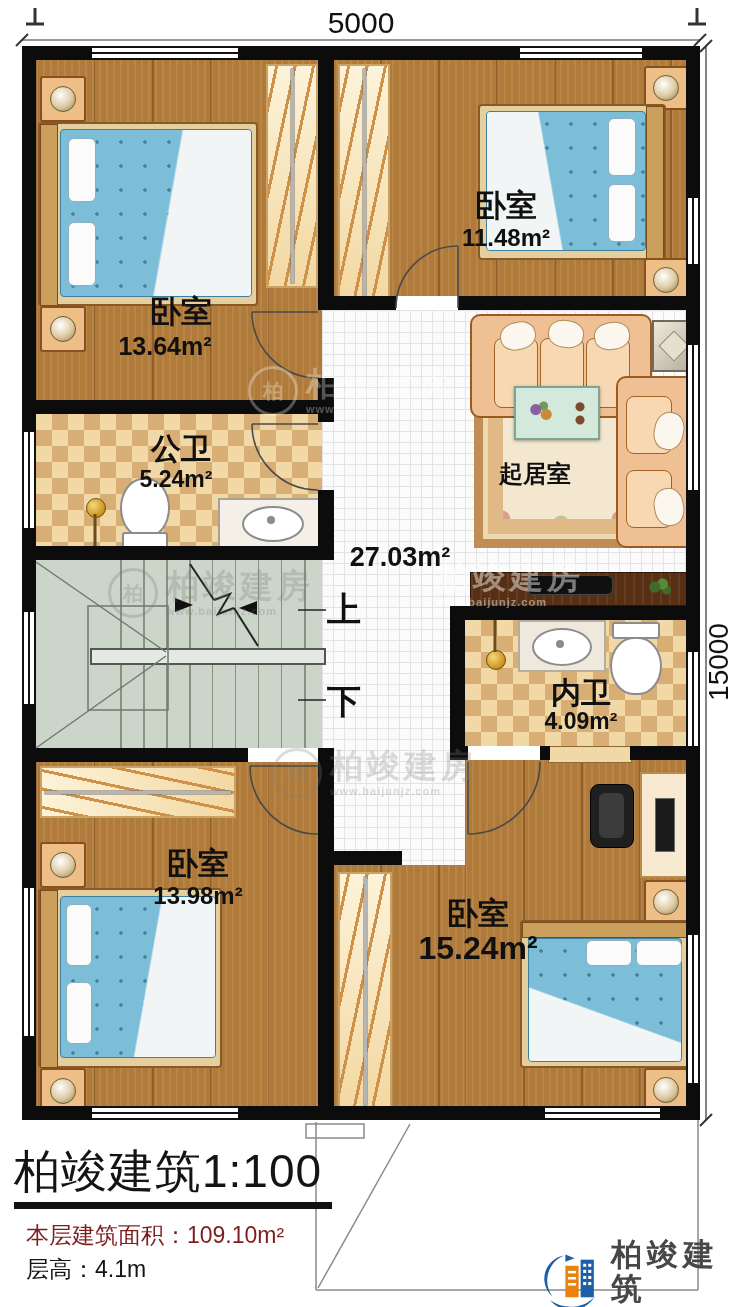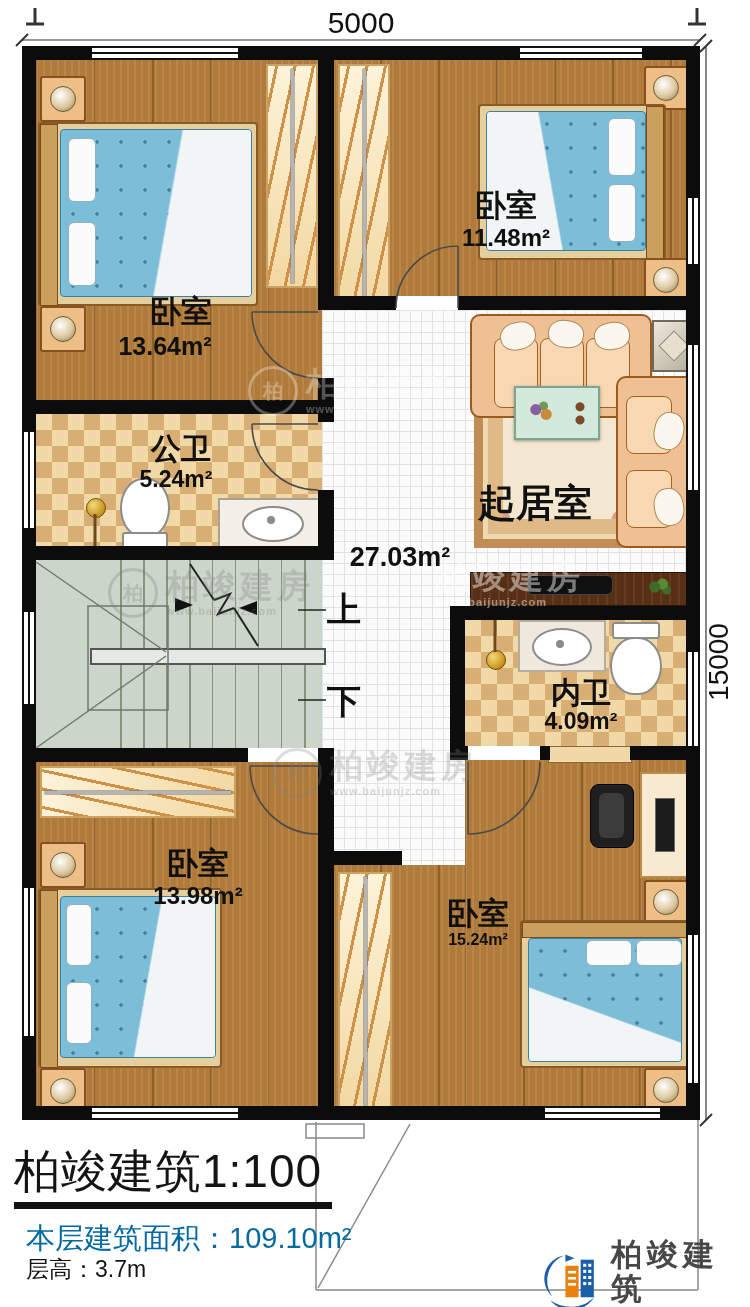--- a/index.html
+++ b/index.html
@@ -289,45 +289,45 @@
 
 <div class="lbl" style="left:181px;top:296px;font-size:31px">卧室</div>
 <div class="lbl" style="left:165px;top:334px;font-size:25px">13.64m²</div>
 
 <div class="lbl" style="left:506px;top:190px;font-size:31px">卧室</div>
 <div class="lbl" style="left:506px;top:226px;font-size:24px">11.48m²</div>
 
 <div class="lbl" style="left:181px;top:434px;font-size:30px">公卫</div>
 <div class="lbl" style="left:176px;top:468px;font-size:23px">5.24m²</div>
 
-<div class="lbl" style="left:535px;top:484px;font-size:38px">起居室</div>
+<div class="lbl" style="left:535px;top:462px;font-size:24px">起居室</div>
 <div class="lbl" style="left:400px;top:544px;font-size:27px">27.03m²</div>
 
 <div class="lbl" style="left:581px;top:678px;font-size:30px">内卫</div>
 <div class="lbl" style="left:581px;top:710px;font-size:23px">4.09m²</div>
 
 <div class="lbl" style="left:198px;top:848px;font-size:31px">卧室</div>
 <div class="lbl" style="left:198px;top:884px;font-size:24px">13.98m²</div>
 
 <div class="lbl" style="left:478px;top:898px;font-size:31px">卧室</div>
-<div class="lbl" style="left:478px;top:932px;font-size:16px">15.24m²</div>
+<div class="lbl" style="left:478px;top:932px;font-size:32px">15.24m²</div>
 
 <div class="lbl2" style="left:327px;top:592px;font-size:34px">上</div>
 <div class="lbl2" style="left:327px;top:684px;font-size:34px">下</div>
 
 <div class="lbl2" style="left:14px;top:1148px;font-size:46px;font-weight:normal;color:#141414;letter-spacing:1px">
   <span>柏竣建筑</span><span>1:100</span>
 </div>
 <div class="abs" style="left:14px;top:1202px;width:318px;height:7px;background:#111"></div>
 
-<div class="lbl2" style="left:26px;top:1224px;font-size:29px;font-weight:normal;color:#0369a1">
+<div class="lbl2" style="left:26px;top:1224px;font-size:23px;font-weight:normal;color:#7f1d1d">
   <span>本层建筑面积：</span><span>109.10m²</span>
 </div>
 <div class="lbl2" style="left:26px;top:1258px;font-size:23px;font-weight:normal;color:#141414">
-  <span>层高：</span><span>3.7m</span>
+  <span>层高：</span><span>4.1m</span>
 </div>
 
 <div class="abs" style="left:540px;top:1238px;display:flex;align-items:center;gap:10px">
   <svg width="62" height="58" viewBox="0 0 60 56">
     <path d="M24 4 C8 10 2 30 12 44 A23 23 0 0 1 24 4 Z" fill="#1b5fa8"></path>
     <path d="M10 48 C24 58 44 56 54 44 A27 27 0 0 1 10 48 Z" fill="#1b5fa8"></path>
     <polygon points="25,3 34,6.5 25,10" fill="#1b5fa8"></polygon>
     <rect x="25" y="14" width="13" height="31" fill="#e8820c"></rect>
     <rect x="27.5" y="19" width="8" height="2.5" fill="#fff"></rect>
     <rect x="27.5" y="25" width="8" height="2.5" fill="#fff"></rect>

